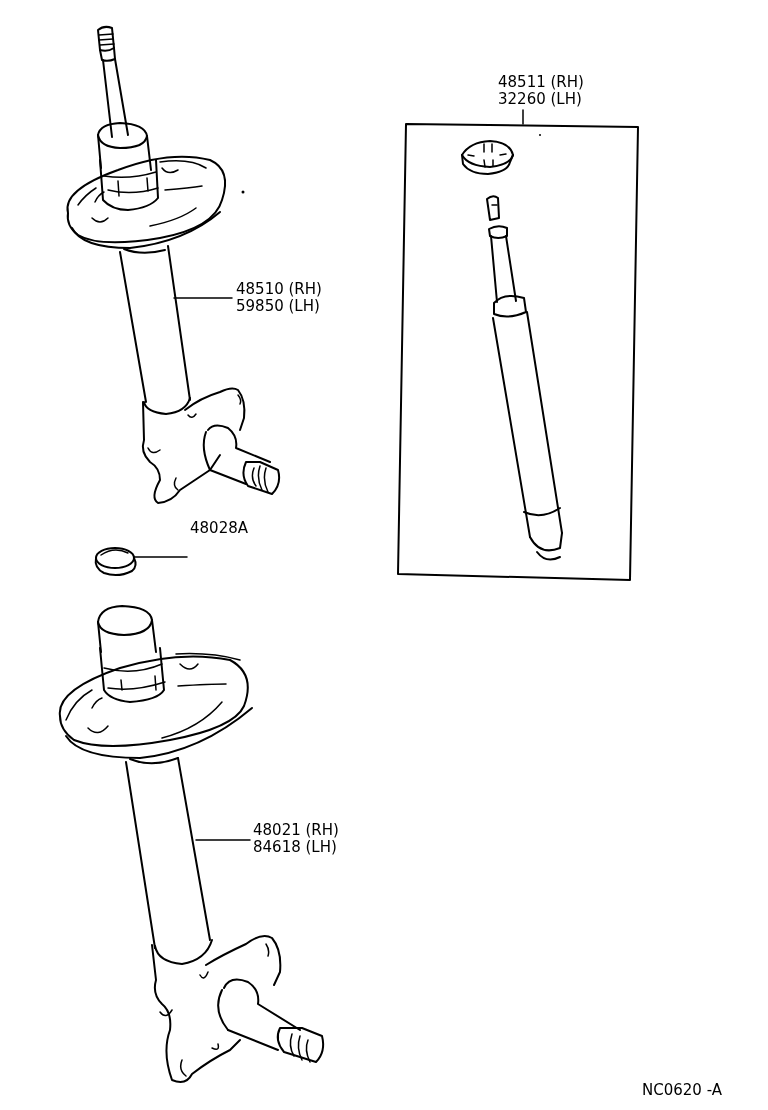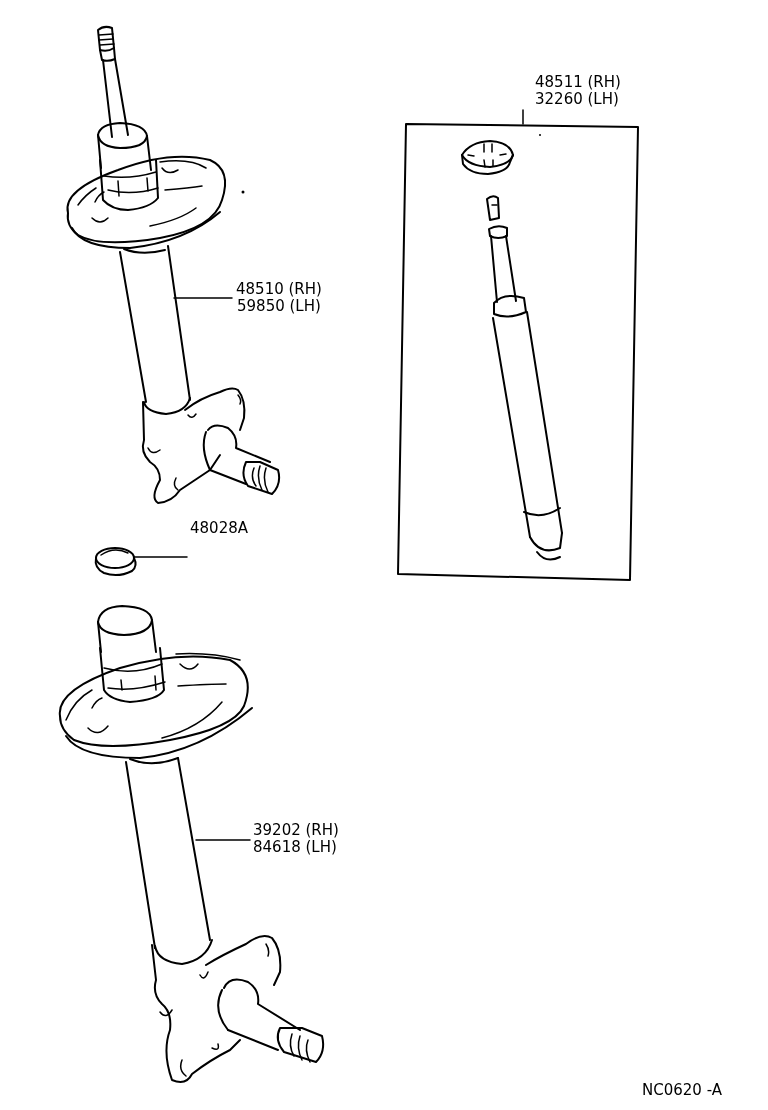--- a/index.html
+++ b/index.html
@@ -110,34 +110,34 @@
     <path class="ln" d="M222,990 Q212,1010 228,1030"></path>
     <path class="ln" d="M280,1028 Q274,1040 284,1052 L316,1062 Q326,1052 322,1036 L302,1028 Z"></path>
     <path class="thin" d="M292,1034 Q288,1046 294,1056 M300,1036 Q296,1048 302,1060 M308,1040 Q304,1050 310,1062"></path>
   </g>
   <line class="thin" x1="196" y1="840" x2="250" y2="840"></line>
 
   <circle cx="243" cy="192" r="1.5" fill="#000"></circle>
   <circle cx="540" cy="135" r="1" fill="#000"></circle>
 </svg>
 
-<div class="lbl" style="left:498px; top:74px;margin-left:37px;">
+<div class="lbl" style="left:498px; top:74px;">
   <span>48511 (RH)</span>
   <span>32260 (LH)</span>
 </div>
 
-<div class="lbl" style="left:236px; top:281px;text-align:center;">
+<div class="lbl" style="left:236px; top:281px;">
   <span>48510 (RH)</span>
   <span>59850 (LH)</span>
 </div>
 
 <div class="lbl" style="left:190px; top:520px;">
   <span>48028A</span>
 </div>
 
 <div class="lbl" style="left:253px; top:822px;">
-  <span>39202 (RH)</span>
+  <span>48021 (RH)</span>
   <span>84618 (LH)</span>
 </div>
 
 <div class="lbl" style="left:642px; top:1082px;">
   <span>NC0620 -A</span>
 </div>
 
 </body></html>

